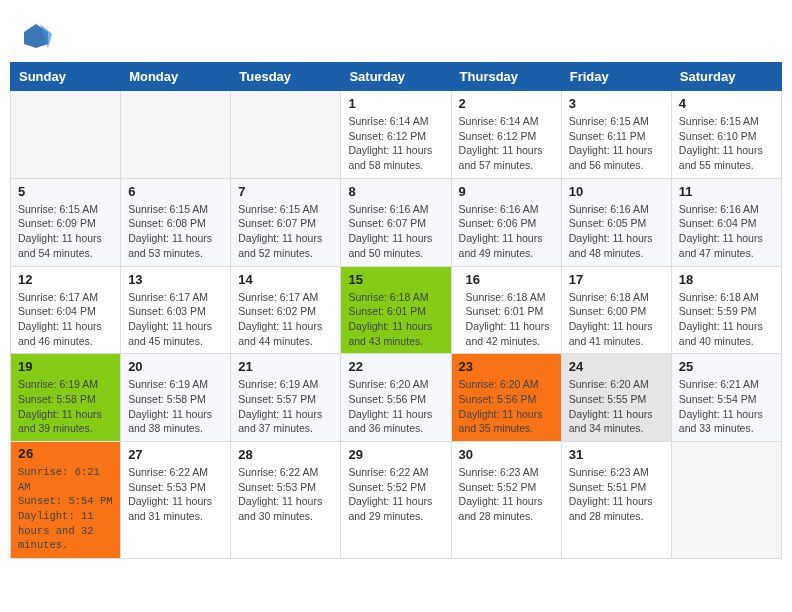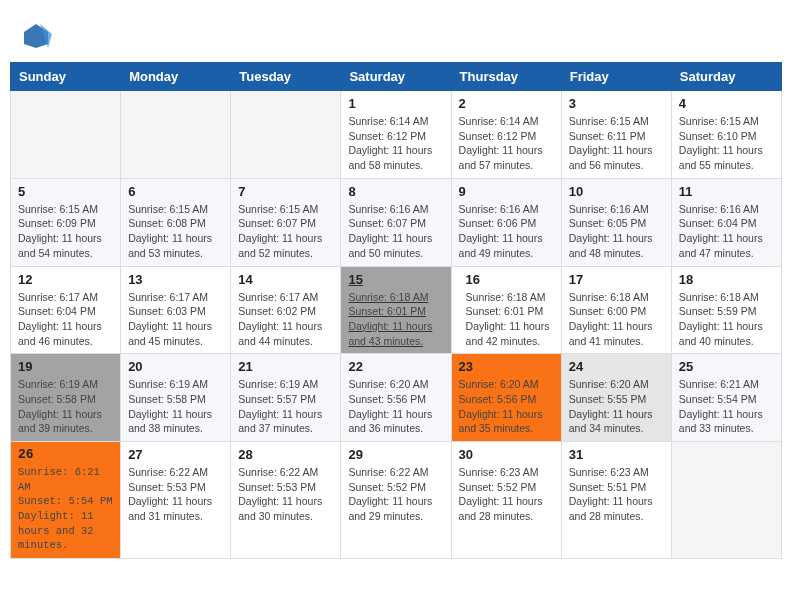--- a/index.html
+++ b/index.html
@@ -203,21 +203,21 @@
           <div class="day-info" style="white-space: pre-line;">Sunrise: 6:17 AM
 Sunset: 6:03 PM
 Daylight: 11 hours and 45 minutes.</div>
         </td>
         <td style="background: rgb(255, 255, 255);">
           <span class="day-number">14</span>
           <div class="day-info" style="white-space: pre-line;">Sunrise: 6:17 AM
 Sunset: 6:02 PM
 Daylight: 11 hours and 44 minutes.</div>
         </td>
-        <td style="background: #a3a3a3; text-decoration: underline;">
+        <td style="background: #84cc16;">
           <span class="day-number">15</span>
           <div class="day-info" style="white-space: pre-line;">Sunrise: 6:18 AM
 Sunset: 6:01 PM
 Daylight: 11 hours and 43 minutes.</div>
         </td>
         <td style="background: rgb(255, 255, 255); padding-left: 14px;">
           <span class="day-number">16</span>
           <div class="day-info" style="white-space: pre-line;">Sunrise: 6:18 AM
 Sunset: 6:01 PM
 Daylight: 11 hours and 42 minutes.</div>
@@ -229,21 +229,21 @@
 Daylight: 11 hours and 41 minutes.</div>
         </td>
         <td style="background: rgb(255, 255, 255);">
           <span class="day-number">18</span>
           <div class="day-info" style="white-space: pre-line;">Sunrise: 6:18 AM
 Sunset: 5:59 PM
 Daylight: 11 hours and 40 minutes.</div>
         </td>
       </tr>
       <tr>
-        <td style="background: #a3a3a3;">
+        <td style="background: #84cc16;">
           <span class="day-number">19</span>
           <div class="day-info" style="white-space: pre-line;">Sunrise: 6:19 AM
 Sunset: 5:58 PM
 Daylight: 11 hours and 39 minutes.</div>
         </td>
         <td style="background: rgb(245, 247, 250);">
           <span class="day-number">20</span>
           <div class="day-info" style="white-space: pre-line;">Sunrise: 6:19 AM
 Sunset: 5:58 PM
 Daylight: 11 hours and 38 minutes.</div>

